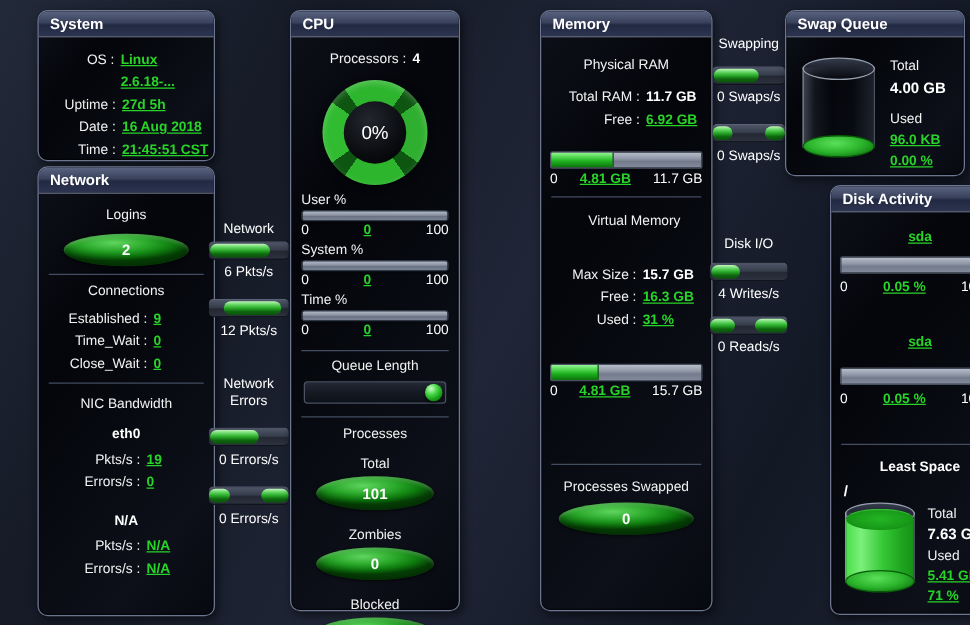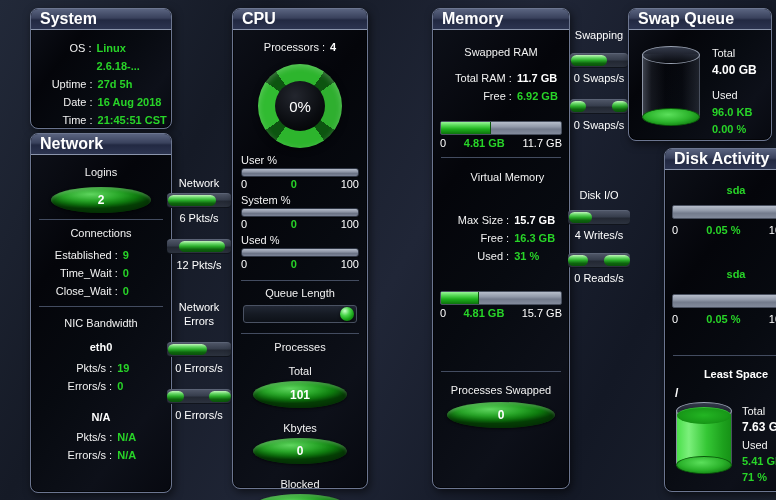--- a/index.html
+++ b/index.html
@@ -2,25 +2,25 @@
 <html><head>
 <meta charset="utf-8">
 <style>
   html,body{margin:0;padding:0;background:#10141d;}
   #stage{position:relative;width:776px;height:500px;overflow:hidden;color:#fff;
     font-family:"Liberation Sans",sans-serif;
     background:linear-gradient(118deg,#222939 0%,#151a26 26%,#202637 52%,#131825 78%,#1c2230 100%);}
   .panel{position:absolute;border:1px solid #6c7690;border-radius:8px;
     background:linear-gradient(128deg,#0e111a 0%,#04050a 30%,#070a10 55%,#0d1019 80%,#070910 100%);
     box-shadow:inset 0 0 0 1px rgba(0,0,0,.55), 2px 3px 8px rgba(0,0,0,.55);}
-  .phead{height:20px;line-height:20px;padding-left:9px;font-size:16px;font-weight:bold;color:#fff;
+  .phead{height:20px;line-height:20px;padding-left:9px;font-size:12px;font-weight:bold;color:#fff;
     background:linear-gradient(180deg,#5a6480 0%,#39415c 45%,#222942 55%,#2c3450 100%);
     border-bottom:1px solid #8b95ac;border-radius:7px 7px 0 0;}
   .lbl{color:#f2f2f2;font-size:11px;}
-  .green{color:#28d428;font-weight:bold;}
+  .green{color:#28d428;font-weight:bold;text-decoration:underline;}
   .wbold{color:#fff;font-weight:bold;}
   .center{text-align:center;}
   .kv{display:flex;align-items:baseline;font-size:11px;line-height:18px;}
   .kv .k{text-align:right;color:#f2f2f2;}
   .kv .v{margin-left:5px;}
   .divider{border-top:1px solid #434c60;margin:6px 8px 0;}
   .ellipse{background:radial-gradient(ellipse 62% 55% at 40% 28%,#5fd55f 0%,#2aa82a 45%,#0f7e0f 75%,#064c06 100%);
     border-radius:50%;display:flex;align-items:center;justify-content:center;color:#fff;font-weight:bold;font-size:12px;
     box-shadow:inset 0 -4px 8px rgba(0,0,0,.45), inset 0 2px 3px rgba(255,255,255,.22), 0 1px 3px rgba(0,0,0,.6);}
   .flowcol{position:absolute;text-align:center;font-size:11px;color:#fff;line-height:14px;}
@@ -172,52 +172,52 @@
       <span class="green">0</span>
       <span>100</span>
     </div>
     <div class="lbl" style="margin:4px 0 0 8px;">System %</div>
     <div class="meterbar"></div>
     <div class="scale">
       <span>0</span>
       <span class="green">0</span>
       <span>100</span>
     </div>
-    <div class="lbl" style="margin:4px 0 0 8px;">Used %</div>
+    <div class="lbl" style="margin:4px 0 0 8px;">Time %</div>
     <div class="meterbar"></div>
     <div class="scale">
       <span>0</span>
       <span class="green">0</span>
       <span>100</span>
     </div>
     <div class="divider" style="margin-top:10px;"></div>
     <div class="lbl center" style="margin-top:6px;">Queue Length</div>
     <div class="queue">
       <span class="qball"></span>
     </div>
     <div class="divider" style="margin-top:10px;"></div>
     <div class="lbl center" style="margin-top:7px;">Processes</div>
     <div class="lbl center" style="margin-top:12px;">Total</div>
     <div class="ellipse" style="width:94px;height:27px;margin:4px auto 0;">
       <span>101</span>
     </div>
-    <div class="lbl center" style="margin-top:14px;">Kbytes</div>
+    <div class="lbl center" style="margin-top:14px;">Zombies</div>
     <div class="ellipse" style="width:94px;height:26px;margin:4px auto 0;">
       <span>0</span>
     </div>
     <div class="lbl center" style="margin-top:14px;">Blocked</div>
     <div class="ellipse" style="width:94px;height:26px;margin:4px auto 0;">
       
     </div>
   </div>
 
 
   <div class="panel" style="left:432px;top:8px;width:136px;height:479px;">
     <div class="phead">Memory</div>
-    <div class="lbl center" style="margin-top:16px;">Swapped RAM</div>
+    <div class="lbl center" style="margin-top:16px;">Physical RAM</div>
     <div class="kv" style="margin-top:11px;">
       <span class="k" style="width:58%">Total RAM :</span>
       <span class="v wbold">11.7 GB</span>
     </div>
     <div class="kv">
       <span class="k" style="width:58%">Free :</span>
       <span class="v green">6.92 GB</span>
     </div>
     <div class="membar" style="margin-top:16px;">
       <span class="memfill" style="width: 41%;"></span>

